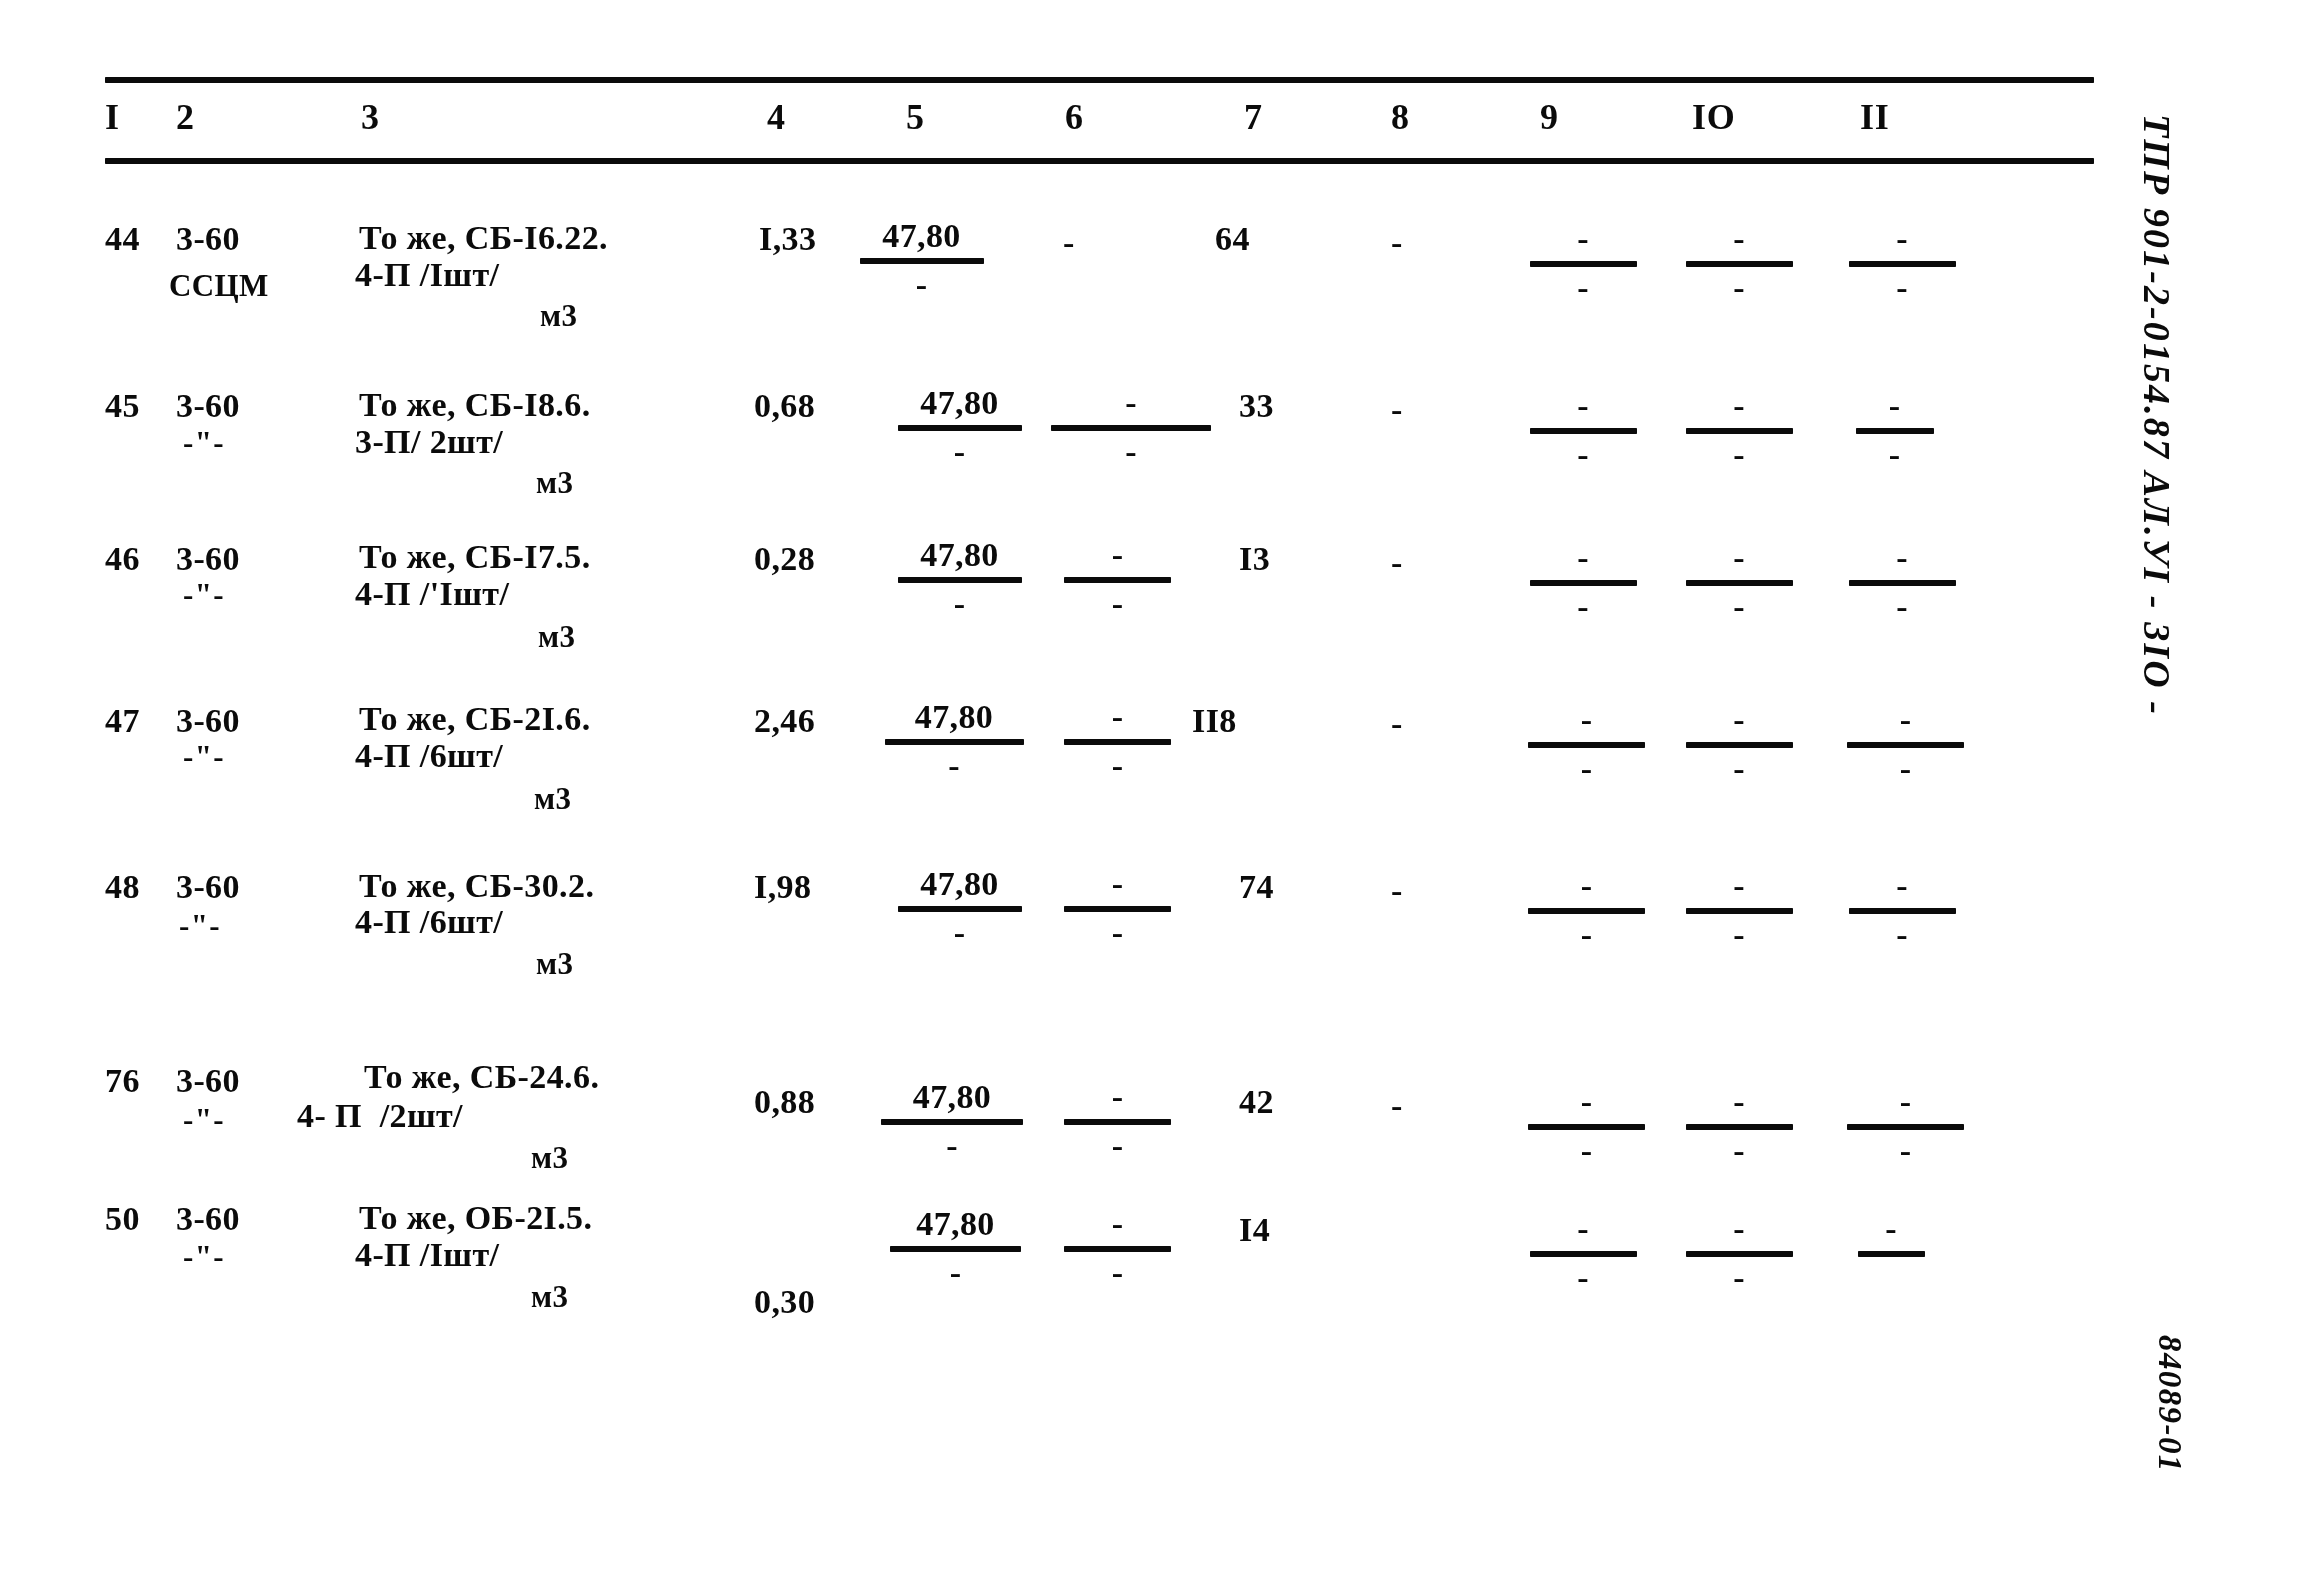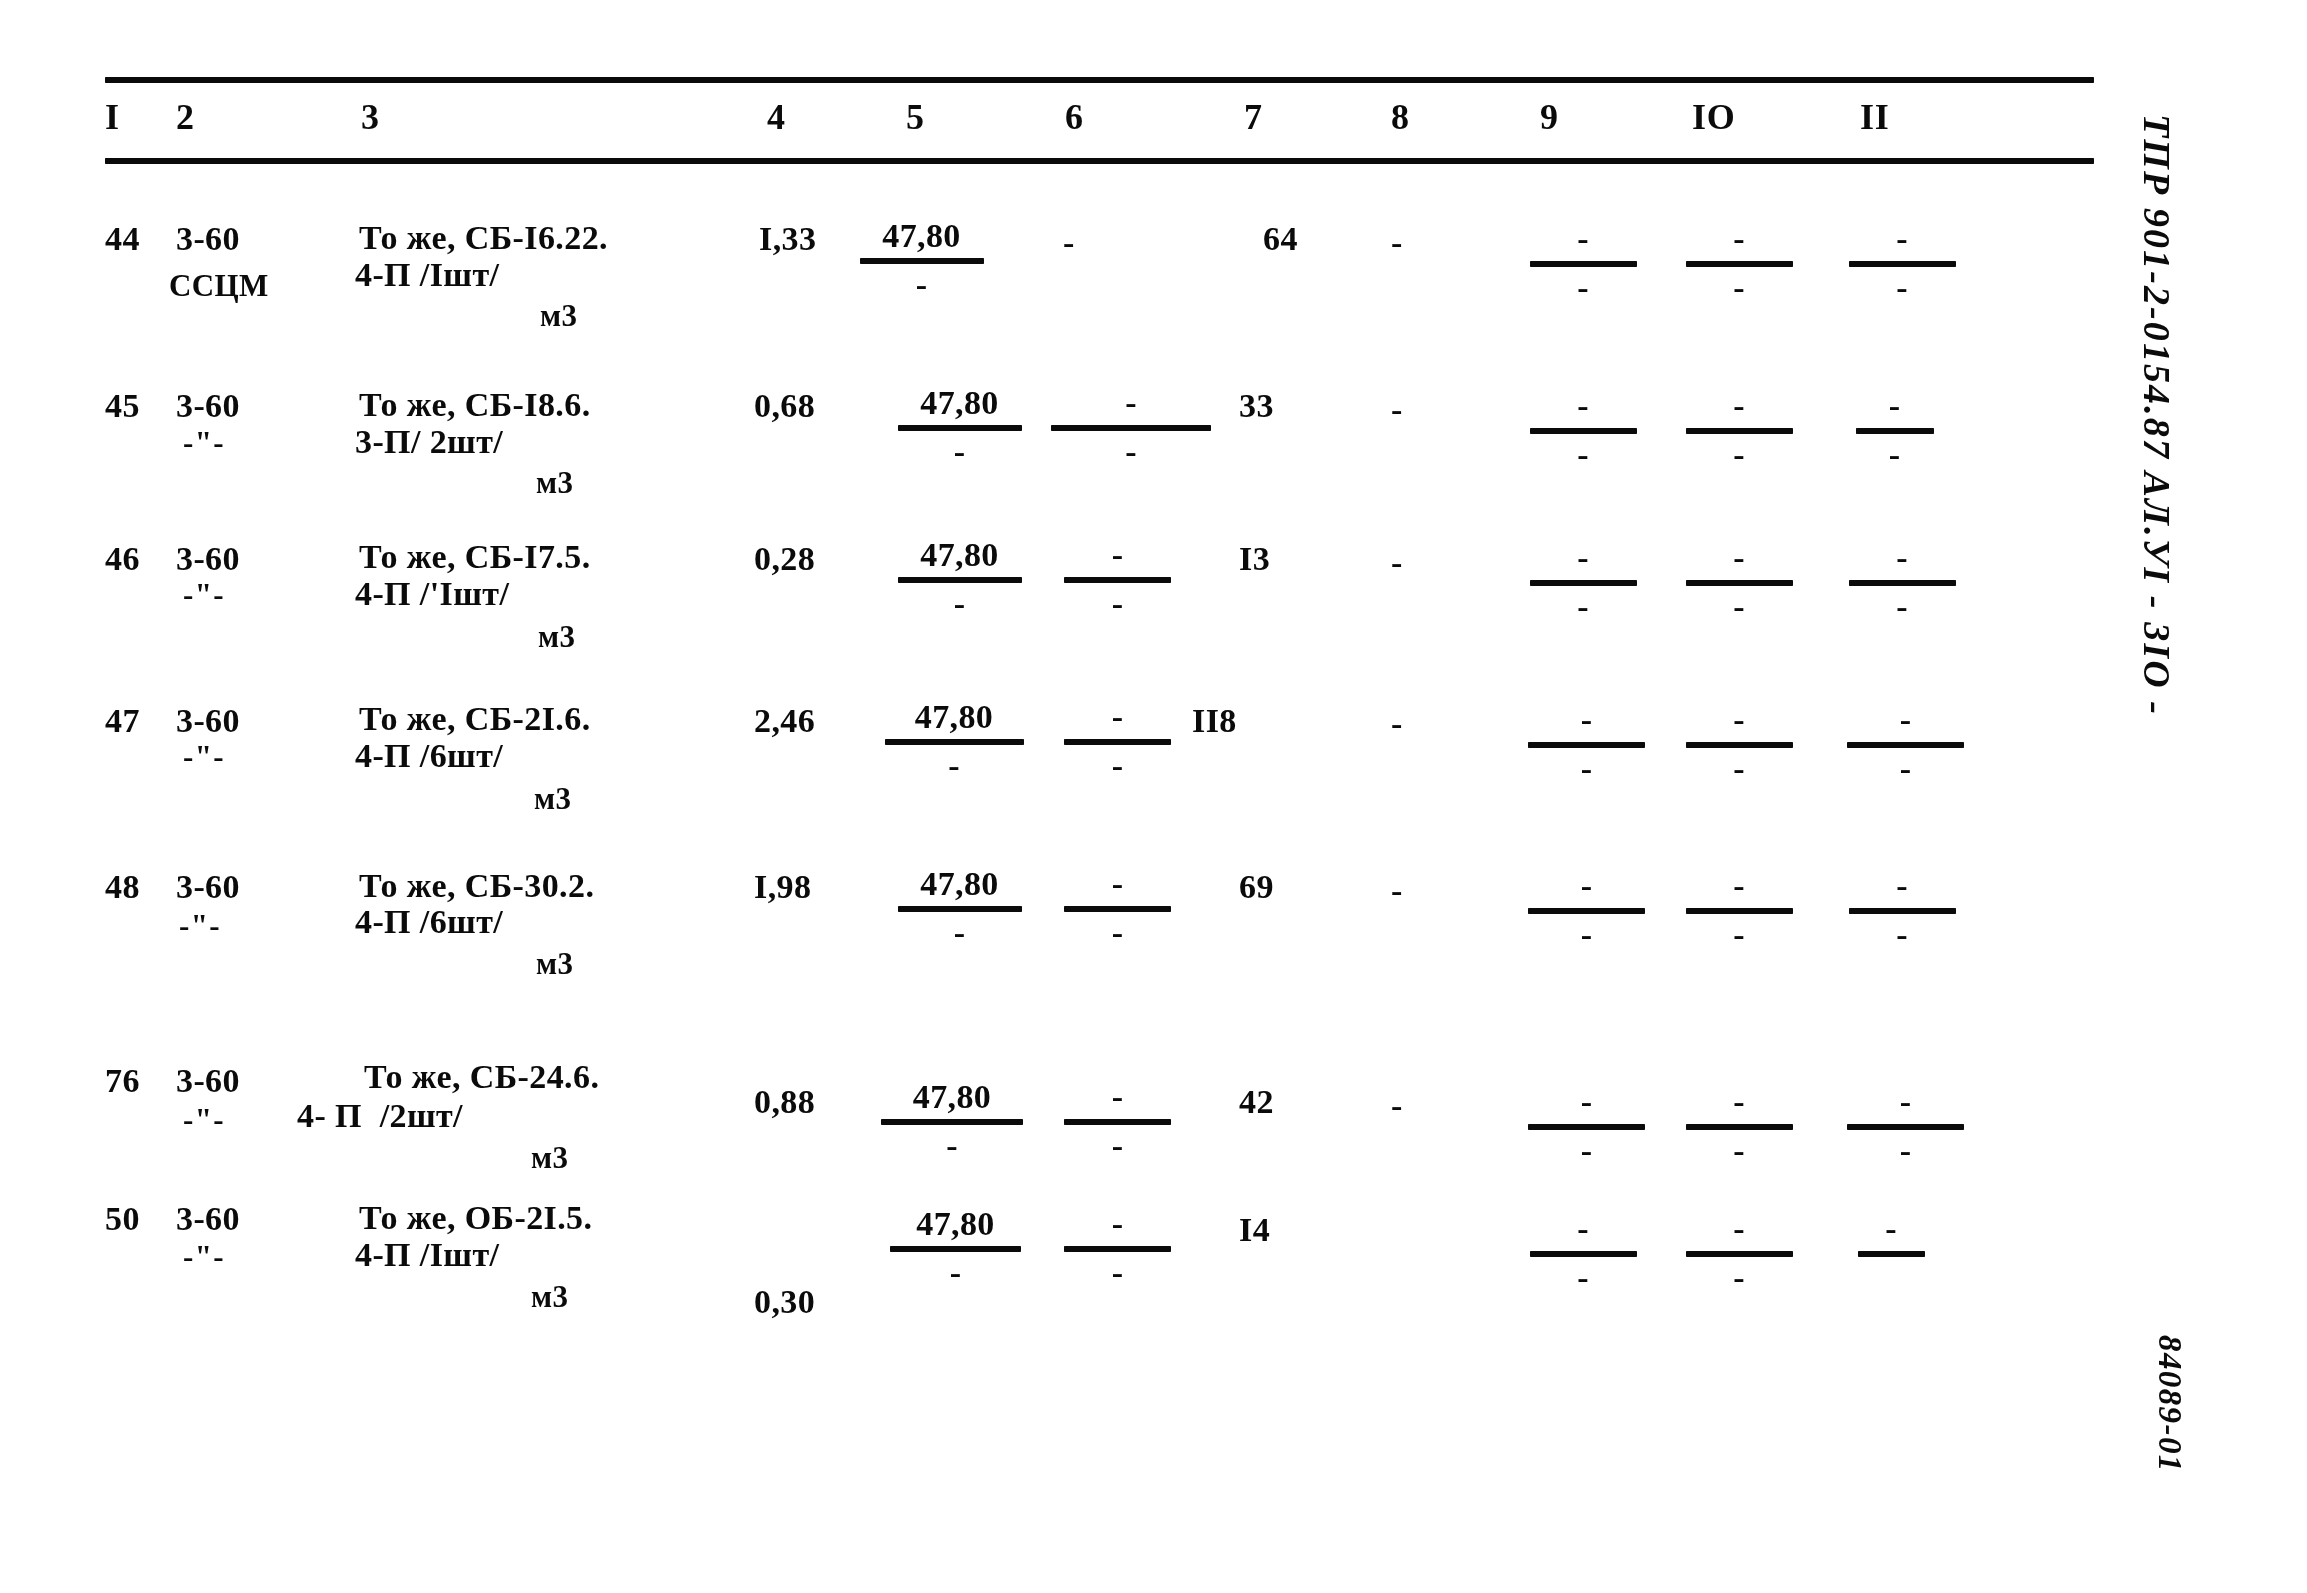--- a/index.html
+++ b/index.html
@@ -149,21 +149,21 @@
   <div class="cell" style="left:359px; top:219px">То же, СБ-I6.22.</div>
   <div class="cell" style="left:355px; top:256px">4-П /Iшт/</div>
   <div class="cell small" style="left:540px; top:298px">м3</div>
   <div class="cell" style="left:759px; top:220px">I,33</div>
   <div class="frac" style="left:856px; top:219px; width:131px">
     <div class="num">47,80</div>
     <div class="bar" style="width:124px"></div>
     <div class="den">-</div>
   </div>
   <div class="dash" style="left:1063px; top:226px">-</div>
-  <div class="cell" style="left:1263px; top:220px">64</div>
+  <div class="cell" style="left:1215px; top:220px">64</div>
   <div class="dash" style="left:1391px; top:226px">-</div>
   <div class="frac" style="left:1526px; top:222px; width:114px">
     <div class="num">-</div>
     <div class="bar" style="width:107px"></div>
     <div class="den">-</div>
   </div>
   <div class="frac" style="left:1682px; top:222px; width:114px">
     <div class="num">-</div>
     <div class="bar" style="width:107px"></div>
     <div class="den">-</div>
@@ -289,21 +289,21 @@
   <div class="frac" style="left:894px; top:867px; width:131px">
     <div class="num">47,80</div>
     <div class="bar" style="width:124px"></div>
     <div class="den">-</div>
   </div>
   <div class="frac" style="left:1050px; top:867px; width:135px">
     <div class="num">-</div>
     <div class="bar" style="width:107px"></div>
     <div class="den">-</div>
   </div>
-  <div class="cell" style="left:1239px; top:868px">69</div>
+  <div class="cell" style="left:1239px; top:868px">74</div>
   <div class="dash" style="left:1391px; top:874px">-</div>
   <div class="frac" style="left:1526px; top:869px; width:121px">
     <div class="num">-</div>
     <div class="bar" style="width:117px"></div>
     <div class="den">-</div>
   </div>
   <div class="frac" style="left:1682px; top:869px; width:114px">
     <div class="num">-</div>
     <div class="bar" style="width:107px"></div>
     <div class="den">-</div>

